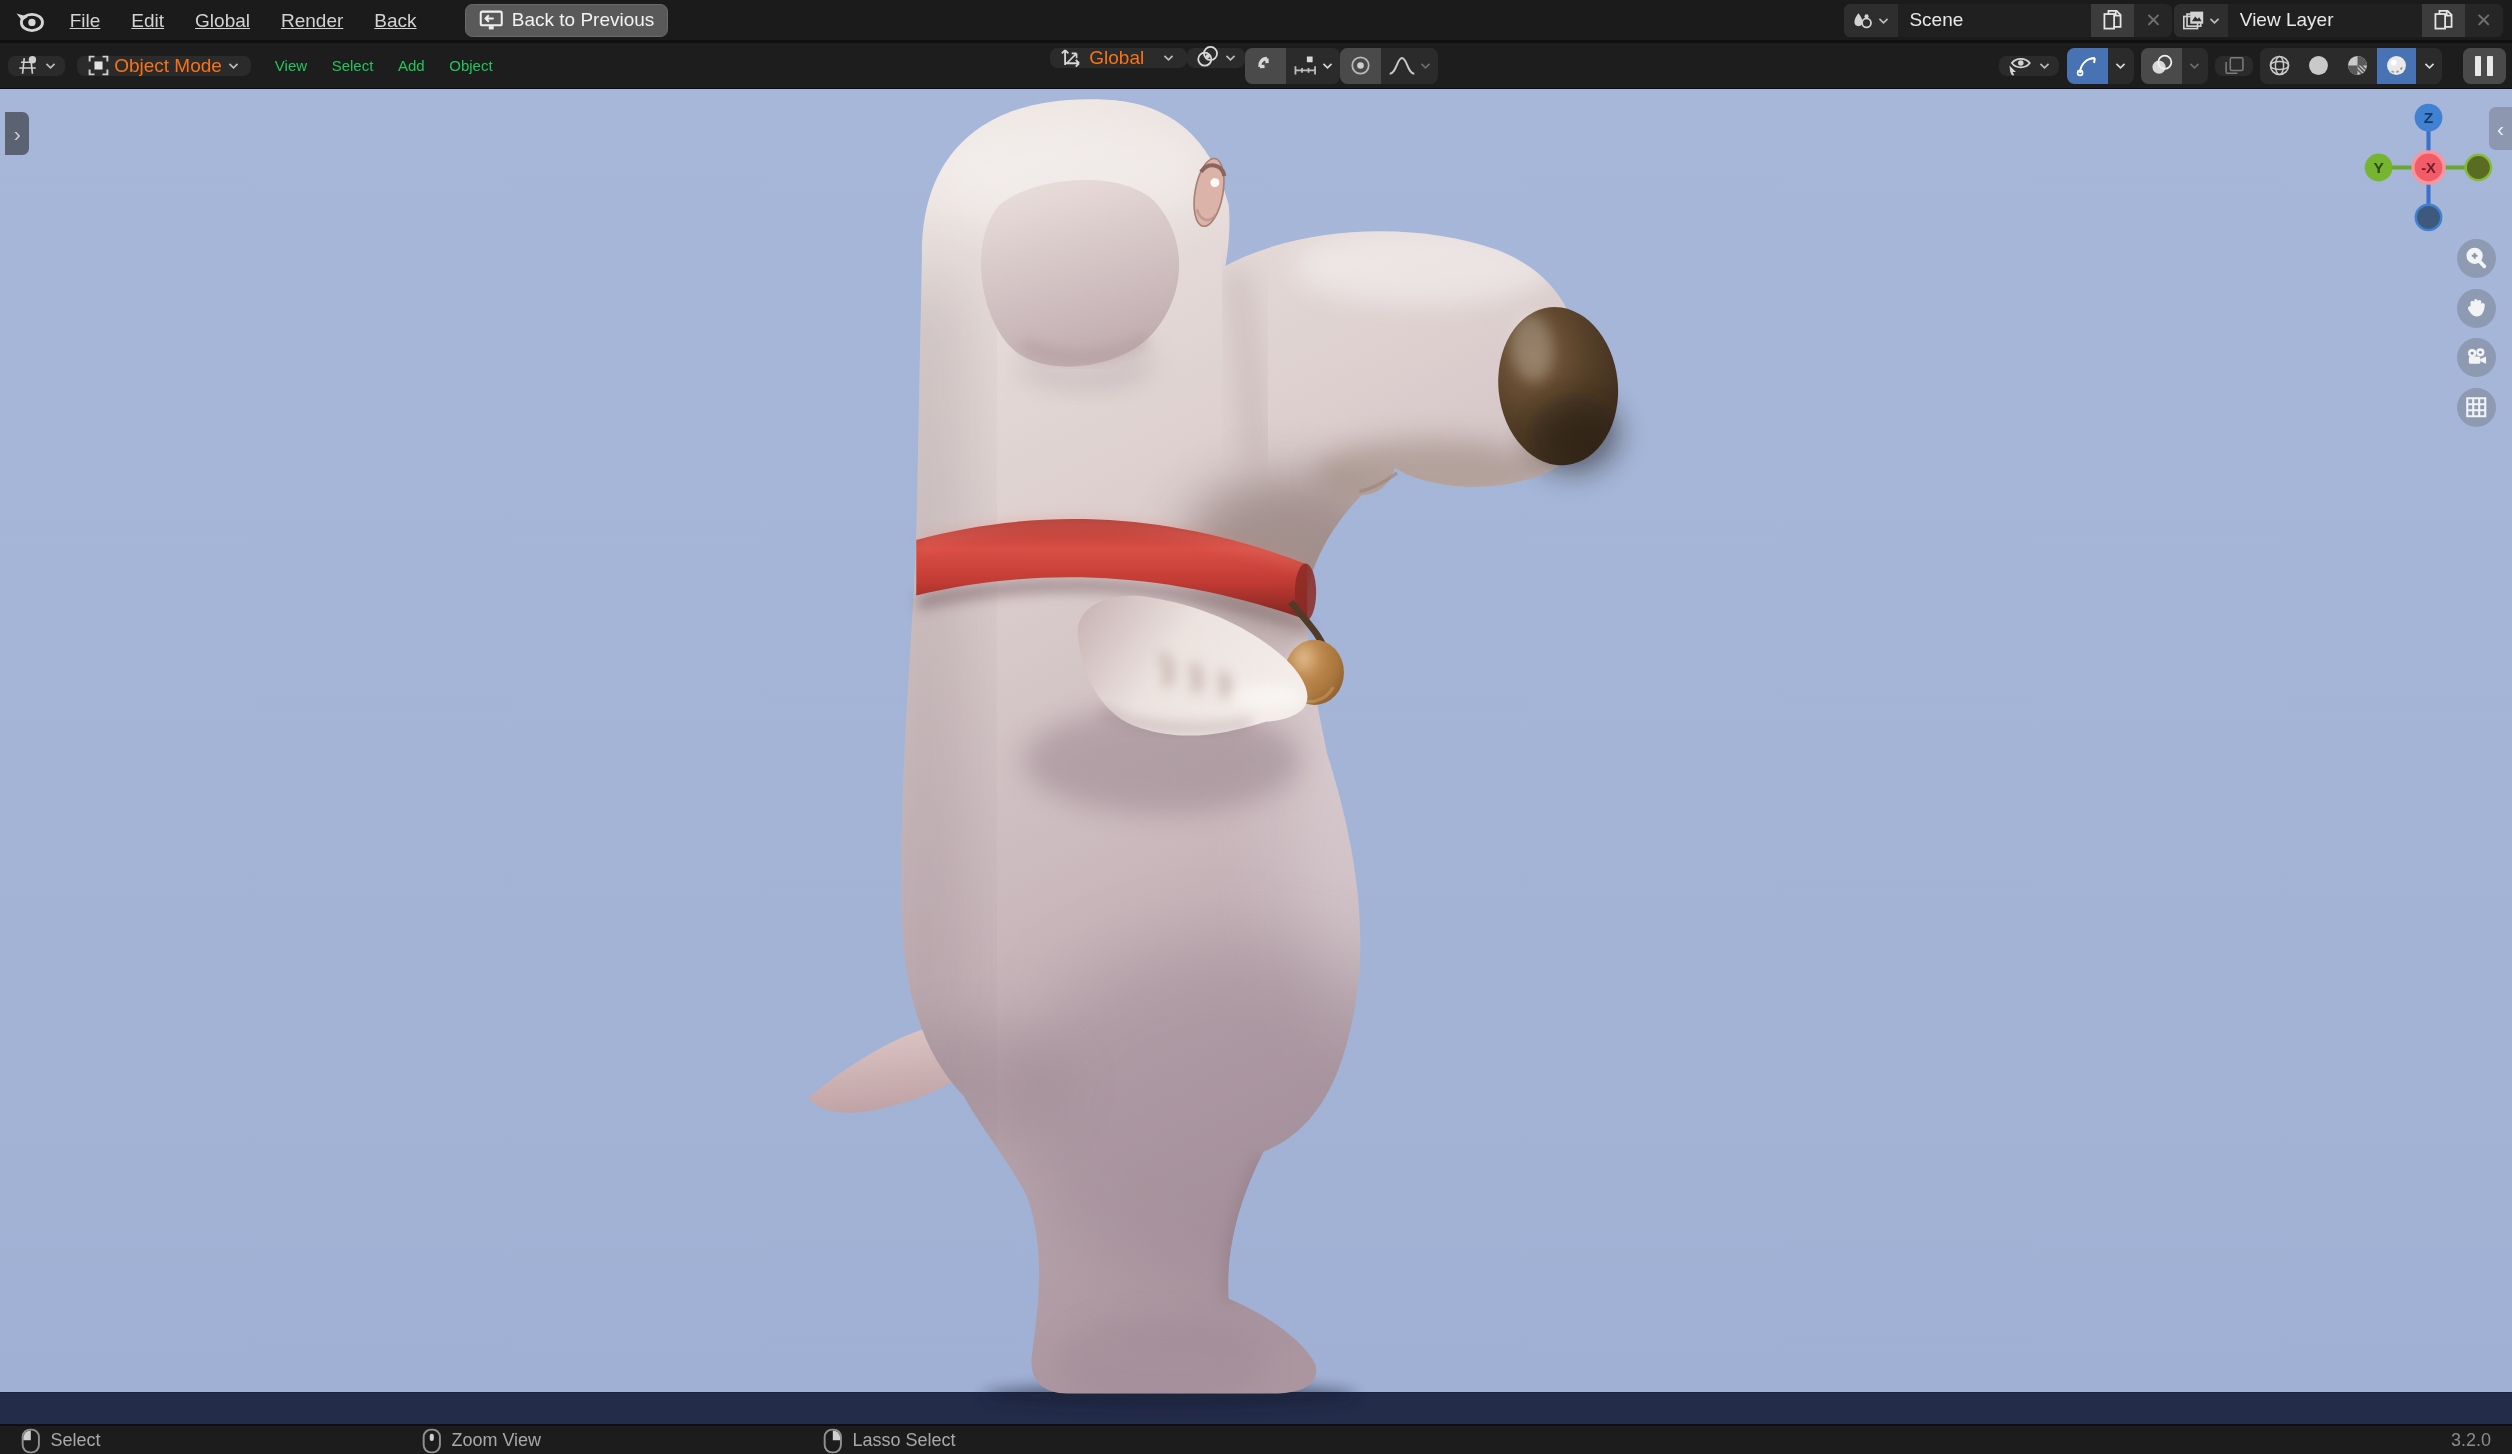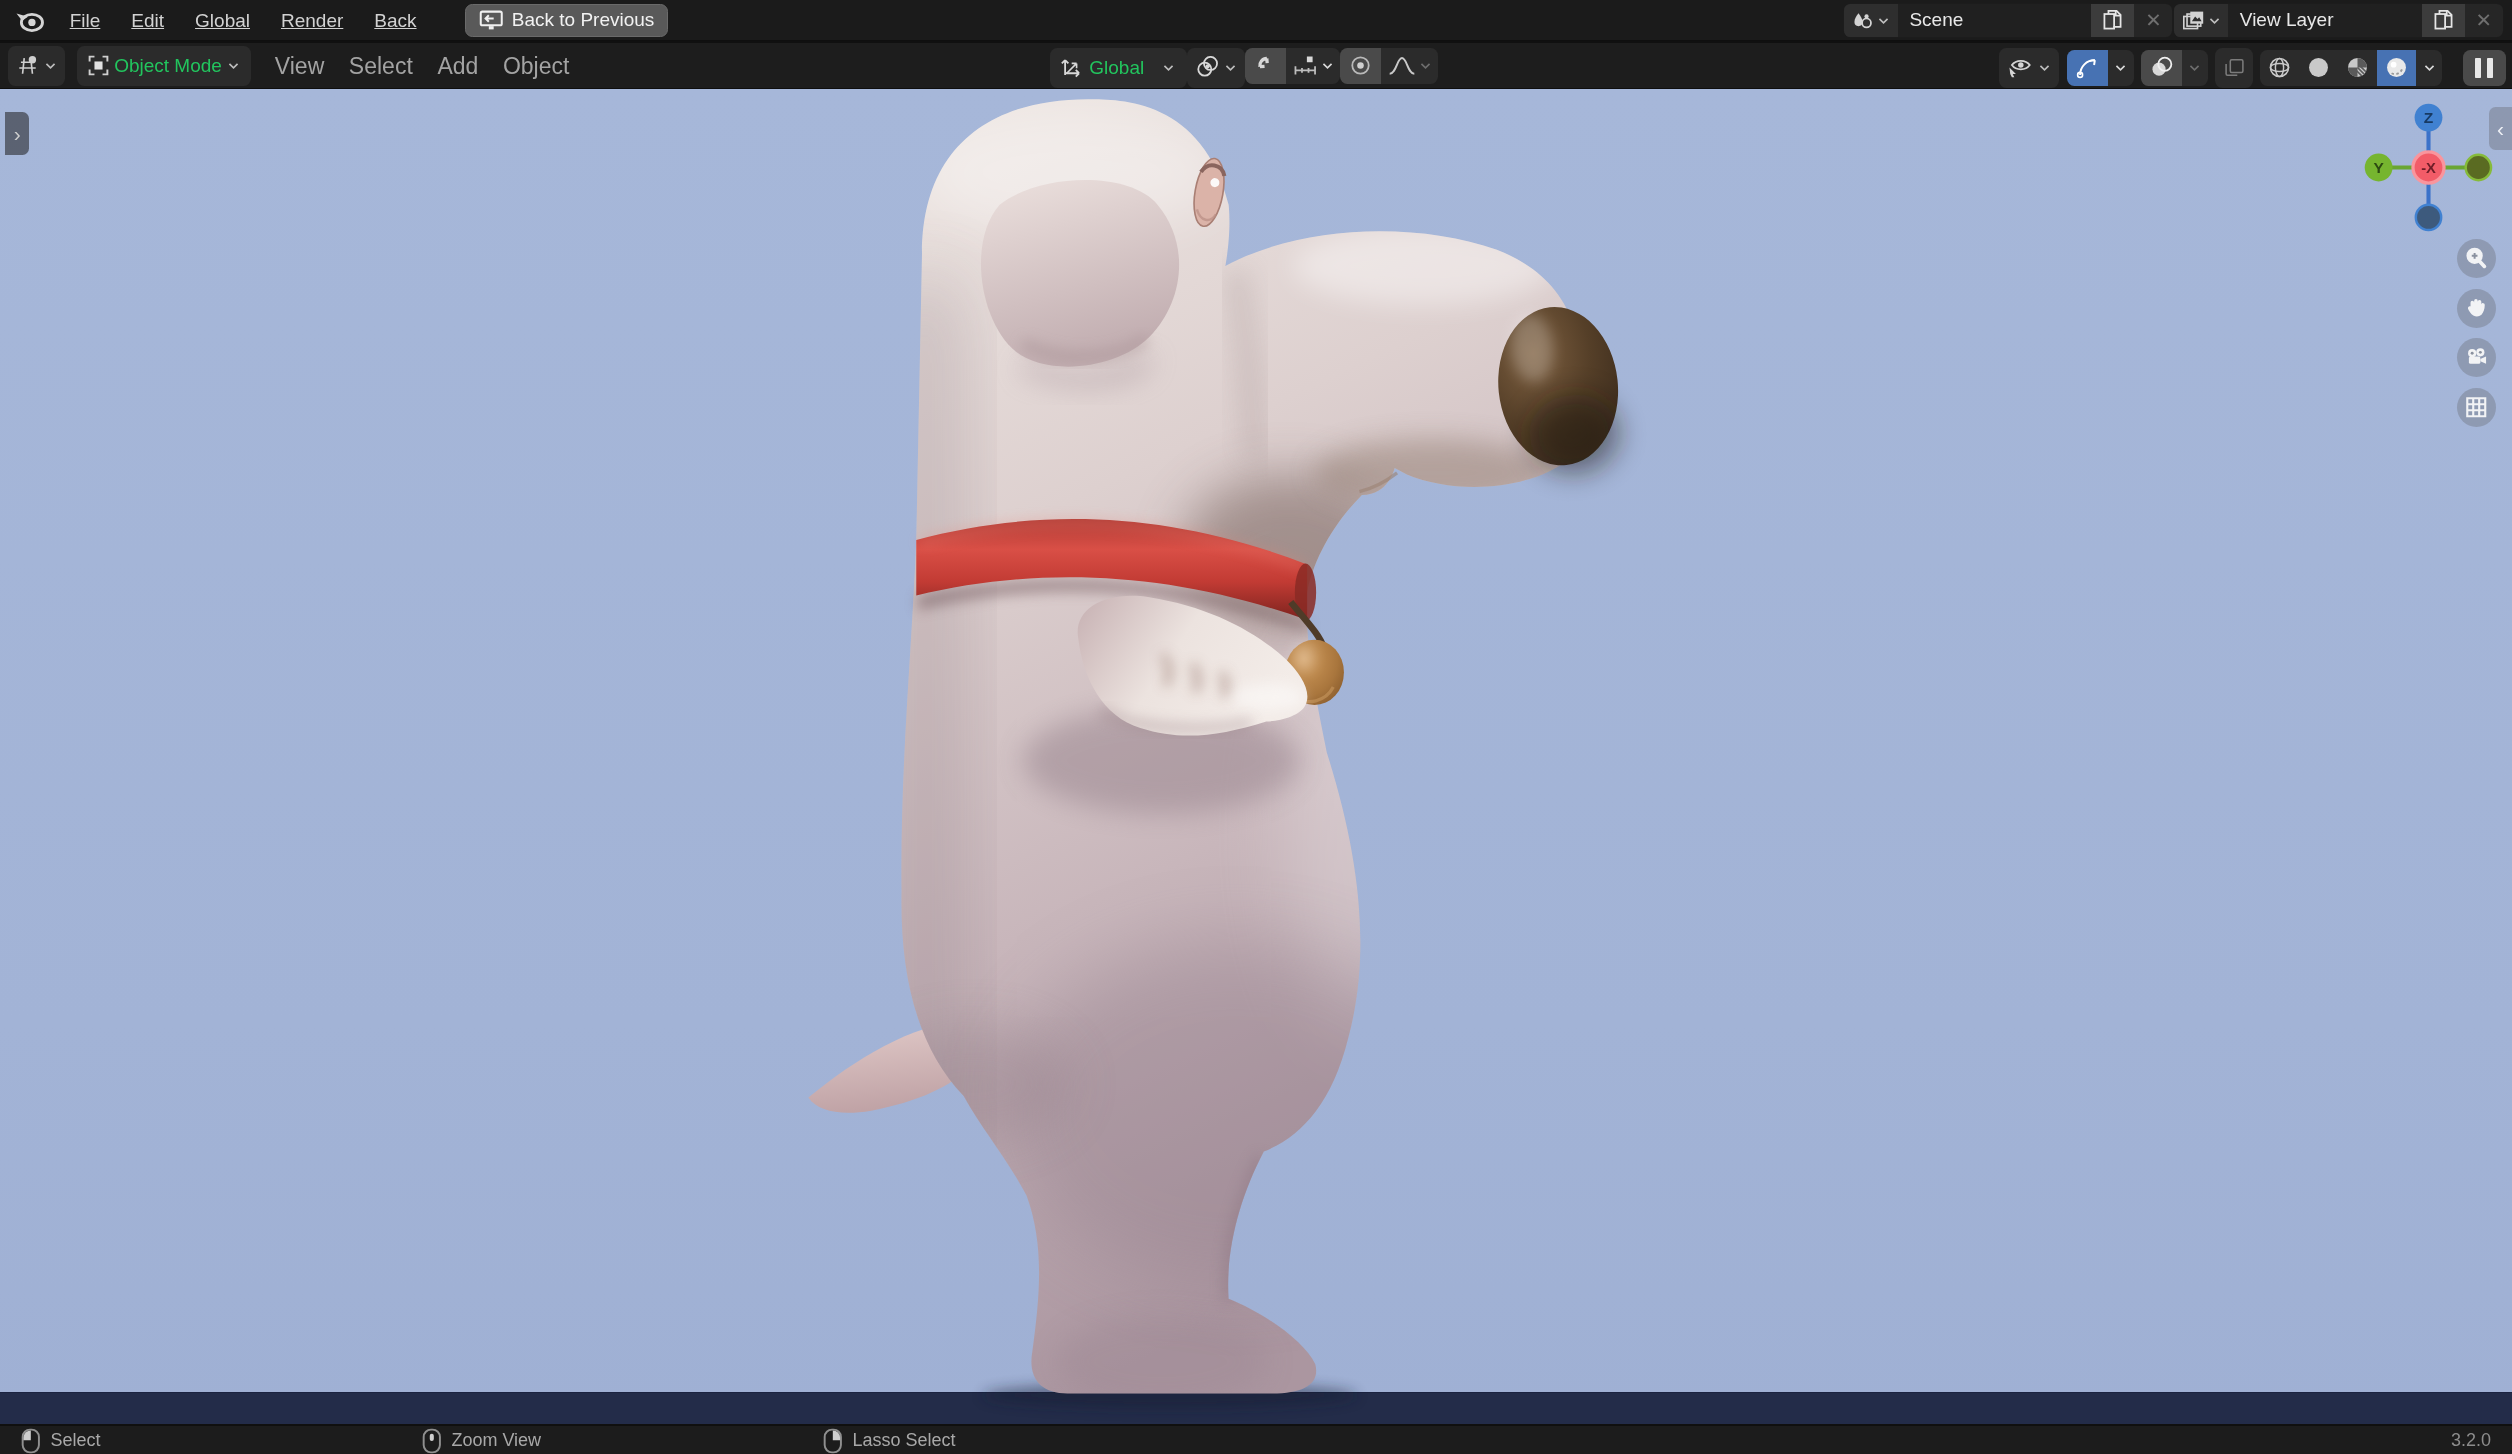--- a/index.html
+++ b/index.html
@@ -16,28 +16,28 @@
   .topbar-right{margin-left:auto;display:flex;padding-right:8.2px;}
   .id-group{display:flex;align-items:stretch;height:33px;background:#262626;border-radius:7.4px;overflow:hidden;border:0.8px solid #1212127a;}
   .id-icon-btn{width:54px;background:#2e2e2e;display:flex;align-items:center;justify-content:center;gap:3.3px;}
   .id-name{width:182px;background:#202020;display:flex;align-items:center;padding-left:11.4px;font-size:19px;color:#e8e8e8;}
   .id-copy{width:43px;background:#3c3c3c;display:flex;align-items:center;justify-content:center;}
   .id-x{width:38px;display:flex;align-items:center;justify-content:center;color:#6f6f6f;font-size:19.6px;}
   .chev{width:13px;height:13px;flex:0 0 auto;}
   
   .vheader{position:absolute;left:0;top:43px;width:100%;height:46px;background:#1d1d1d;
     display:flex;align-items:center;border-bottom:0.8px solid #0e0e0e;box-sizing:border-box;}
-  .hbtn{height:40px;background:#2b2b2b;border-radius:7.4px;display:flex;align-items:center;
-    justify-content:center;gap:4.9px;padding:0 8.2px;font-size:19px;color:#22c55e;}
+  .hbtn{height:20px;background:#2b2b2b;border-radius:7.4px;display:flex;align-items:center;
+    justify-content:center;gap:4.9px;padding:0 8.2px;font-size:19px;color:#f97316;}
   .hgroup{height:36px;display:flex;align-items:stretch;border-radius:7.4px;overflow:hidden;}
   .hseg{display:flex;align-items:center;justify-content:center;background:#2b2b2b;padding:0 6.5px;gap:3.3px;}
   .pressed{background:#4a4a4a;}
   .active-blue{background:#4772b3;}
   .hmenus{display:flex;margin-left:11.4px;}
-  .hmenu{padding:0 12.3px;font-size:23px;color:#a3a3a3;line-height:44px;}
+  .hmenu{padding:0 12.3px;font-size:15px;color:#22c55e;line-height:44px;}
   .center-cluster{position:absolute;left:1050px;top:4.9px;display:flex;gap:0;}
   .right-cluster{position:absolute;right:6.5px;top:4.9px;display:flex;gap:7.4px;align-items:center;}
   .dim{opacity:.45;}
   .pause-btn{width:43px;height:36px;background:#4a4a4a;border-radius:7.4px;margin-left:13px;
     display:flex;align-items:center;justify-content:center;gap:5.7px;}
   .pause-btn i{display:block;width:5.7px;height:19.6px;background:#e8e8e8;border-radius:0.8px;}
   
   .viewport{position:absolute;left:0;top:89px;width:100%;height:1335px;
     background:linear-gradient(180deg,#a6b7d9 0%,#a2b3d6 70%,#9fb0d4 100%);overflow:hidden;}
   .floor{position:absolute;left:0;bottom:0;width:100%;height:31px;background:#232c49;border-top:1.6px solid #1b2340;}

